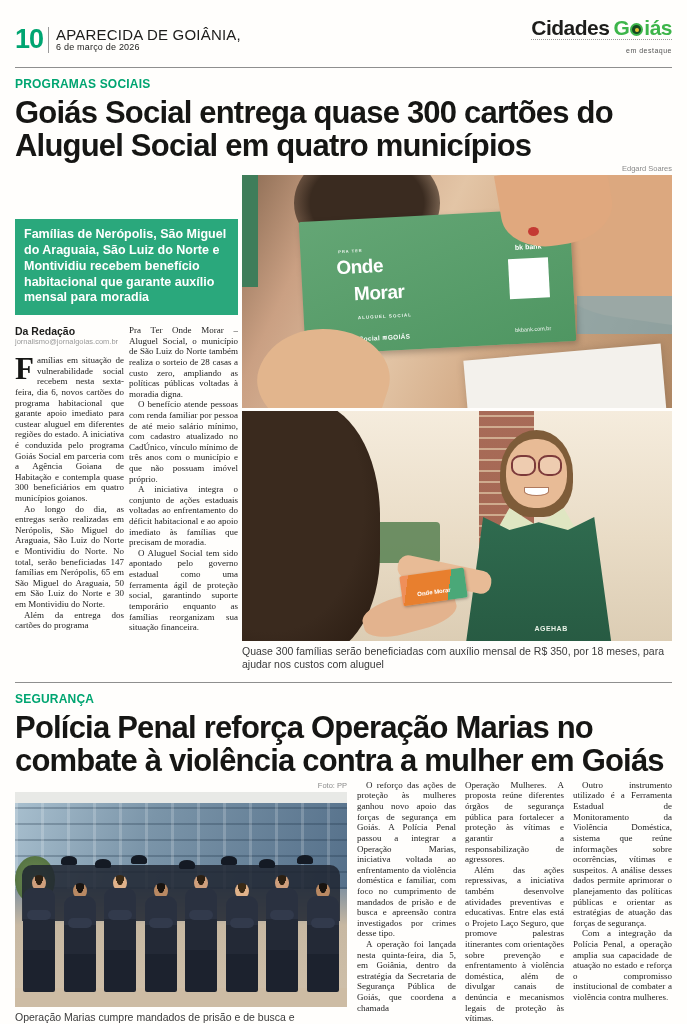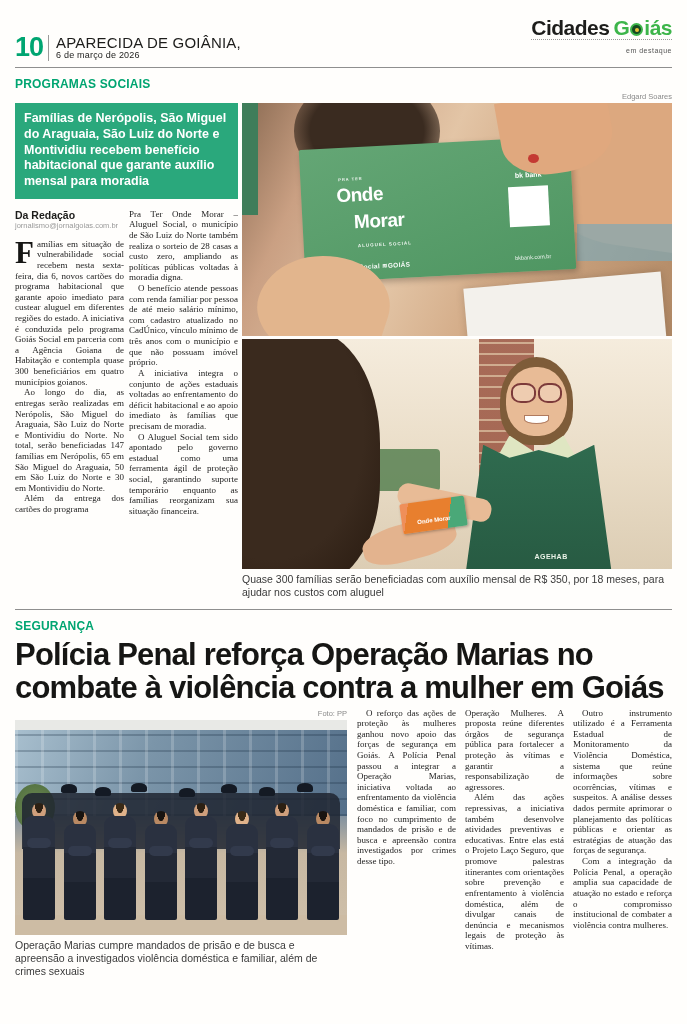--- a/index.html
+++ b/index.html
@@ -3,41 +3,41 @@
 <meta charset="utf-8">
 <style>
   * { box-sizing: border-box; }
   html,body { margin:0; padding:0; background:#e8e8e8; }
   .page {
     width:687px; height:1024px; margin:0 auto; background:#fffefc;
     font-family:"Liberation Sans", sans-serif; color:#1d1d1b;
     padding:18px 15px 0 15px; overflow:hidden; position:relative;
   }
   
-  .masthead { display:flex; justify-content:space-between; align-items:flex-end;gap:37px; }
+  .masthead { display:flex; justify-content:space-between; align-items:center;gap:37px; }
   .mh-left { display:flex; align-items:flex-start; }
   .page-num { color:#00a571; font-size:27px; font-weight:bold; line-height:24px; letter-spacing:-1px; }
   .mh-divider { width:1px; height:26px; background:#9a9a9a; margin:0 7px 0 5px; }
   .mh-loc { font-size:15px; font-weight:normal; letter-spacing:.2px; line-height:11px; padding-top:2px; }
   .mh-date { font-size:9px; font-weight:normal; }
   .logo { text-align:right; line-height:20px; }
   .logo-row { display:flex; align-items:baseline; }
   .logo-cidades { font-size:21px; font-weight:bold; color:#1d1d1b; letter-spacing:-0.5px; margin-right:4px; }
   .logo-goias { font-size:21px; font-weight:bold; color:#3db54a; letter-spacing:-0.5px; }
   .logo-dot { display:inline-block; width:13px; height:13px; border-radius:50%; background:#154a21; border:2px solid #3db54a; position:relative; top:1px; margin:0 1px; }
   .logo-dot:after { content:""; position:absolute; left:3px; top:3px; width:4px; height:4px; border-radius:50%; background:#e8c23a; }
   .logo-tag { font-size:7px; color:#555; letter-spacing:.5px; border-top:1px dotted #999; margin-top:1px; padding-top:1px; }
   .mh-rule { border:none; border-top:1px solid #8f8f8f; margin:6px 0 0 0; }
   
   .kicker { color:#00a571; font-size:12px; font-weight:bold; letter-spacing:.2px; margin-top:9px; }
   h1.headline { font-size:31px; line-height:1.07; letter-spacing:-0.8px; font-weight:bold; color:#161614; margin:5px 0 2px 0; }
   .photo-credit { font-size:7.5px; color:#8a8a8a; text-align:right; margin:1px 0 2px 0; }
   
   .a1-body { display:flex; margin-top:2px; }
-  .a1-left { width:227px; flex:0 0 227px; padding-right:4px; }
+  .a1-left { width:227px; flex:0 0 227px; padding-right:4px;margin-top:44px; }
   .standfirst { background:#2aa87c; color:#fff; font-size:12.5px; font-weight:bold; line-height:1.26; padding:8px 9px 9px 9px; }
   .a1-cols { display:flex; gap:5px; margin-top:10px; }
   .a1-col { flex:1; min-width:0; }
   .byline-name { font-size:10.5px; font-weight:bold; }
   .byline-mail { font-size:7.5px; color:#9a9a9a; margin-bottom:9px; }
   .bodytext p { font-family:"Liberation Serif", serif; font-size:9px; line-height:1.18; text-align:justify; margin:0; color:#222; }
   .bodytext p.ind { text-indent:9px; }
   .dropcap { float:left; font-family:"Liberation Serif", serif; font-weight:bold; font-size:31px; line-height:24px; padding:2px 3px 0 0; color:#161614; }
   .a1-right { flex:1; display:flex; flex-direction:column; }
   .caption { font-size:10.5px; color:#3a3a3a; line-height:1.25; margin-top:4px; }
@@ -124,20 +124,21 @@
         <span class="logo-goias">G</span>
         <span class="logo-dot"></span>
         <span class="logo-goias">iás</span>
       </div>
       <div class="logo-tag">em destaque</div>
     </div>
   </div>
   <hr class="mh-rule">
 
   <div class="kicker">PROGRAMAS SOCIAIS</div>
+  <h1 class="headline">Goiás Social entrega quase 300 cartões do Aluguel Social em quatro municípios</h1>
   <div class="photo-credit">Edgard Soares</div>
 
   <div class="a1-body">
     <div class="a1-left">
       <div class="standfirst">Famílias de Nerópolis, São Miguel do Araguaia, São Luiz do Norte e Montividiu recebem benefício habitacional que garante auxílio mensal para moradia</div>
       <div class="a1-cols">
         <div class="a1-col bodytext">
           <div class="byline-name">Da Redação</div>
           <div class="byline-mail">jornalismo@jornalgoias.com.br</div>
           <p><span class="dropcap">F</span><span>amílias em situação de vulnerabilidade social recebem nesta sexta-feira, dia 6, novos cartões do programa habitacional que garante apoio imediato para custear aluguel em diferentes regiões do estado. A iniciativa é conduzida pelo programa Goiás Social em parceria com a Agência Goiana de Habitação e contempla quase 300 beneficiários em quatro municípios goianos.</span></p>
@@ -248,20 +249,21 @@
               <div class="of-body"></div>
             </div>
         </div>
       </div>
       <div class="caption">Operação Marias cumpre mandados de prisão e de busca e apreensão a investigados violência doméstica e familiar, além de crimes sexuais</div>
     </div>
 
     <div class="a2-cols">
       <div class="a2-col bodytext">
         <p class="ind">O reforço das ações de proteção às mulheres ganhou novo apoio das forças de segurança em Goiás. A Polícia Penal passou a integrar a Operação Marias, iniciativa voltada ao enfrentamento da violência doméstica e familiar, com foco no cumprimento de mandados de prisão e de busca e apreensão contra investigados por crimes desse tipo.</p>
+        <p class="ind">A operação foi lançada nesta quinta-feira, dia 5, em Goiânia, dentro da estratégia da Secretaria de Segurança Pública de Goiás, que coordena a chamada</p>
       </div>
       <div class="a2-col bodytext">
         <p>Operação Mulheres. A proposta reúne diferentes órgãos de segurança pública para fortalecer a proteção às vítimas e garantir a responsabilização de agressores.</p>
         <p class="ind">Além das ações repressivas, a iniciativa também desenvolve atividades preventivas e educativas. Entre elas está o Projeto Laço Seguro, que promove palestras itinerantes com orientações sobre prevenção e enfrentamento à violência doméstica, além de divulgar canais de denúncia e mecanismos legais de proteção às vítimas.</p>
       </div>
       <div class="a2-col bodytext">
         <p class="ind">Outro instrumento utilizado é a Ferramenta Estadual de Monitoramento da Violência Doméstica, sistema que reúne informações sobre ocorrências, vítimas e suspeitos. A análise desses dados permite aprimorar o planejamento das políticas públicas e orientar as estratégias de atuação das forças de segurança.</p>
         <p class="ind">Com a integração da Polícia Penal, a operação amplia sua capacidade de atuação no estado e reforça o compromisso institucional de combater a violência contra mulheres.</p>
       </div>
     </div>

